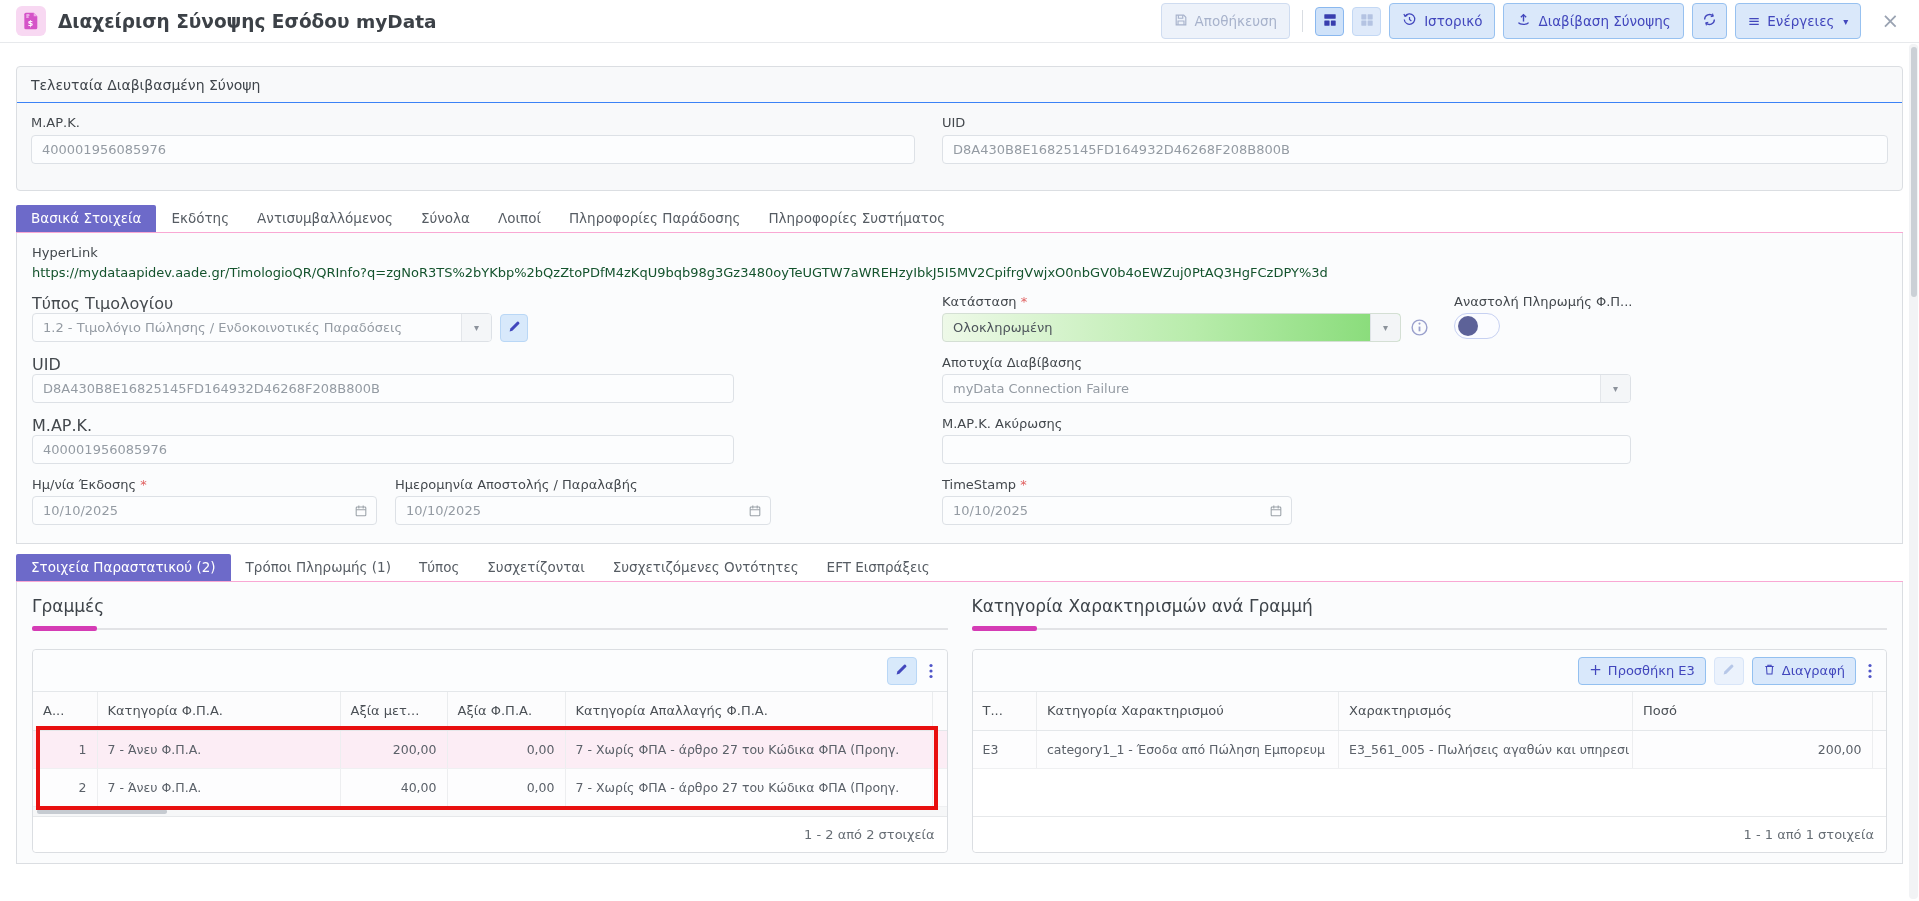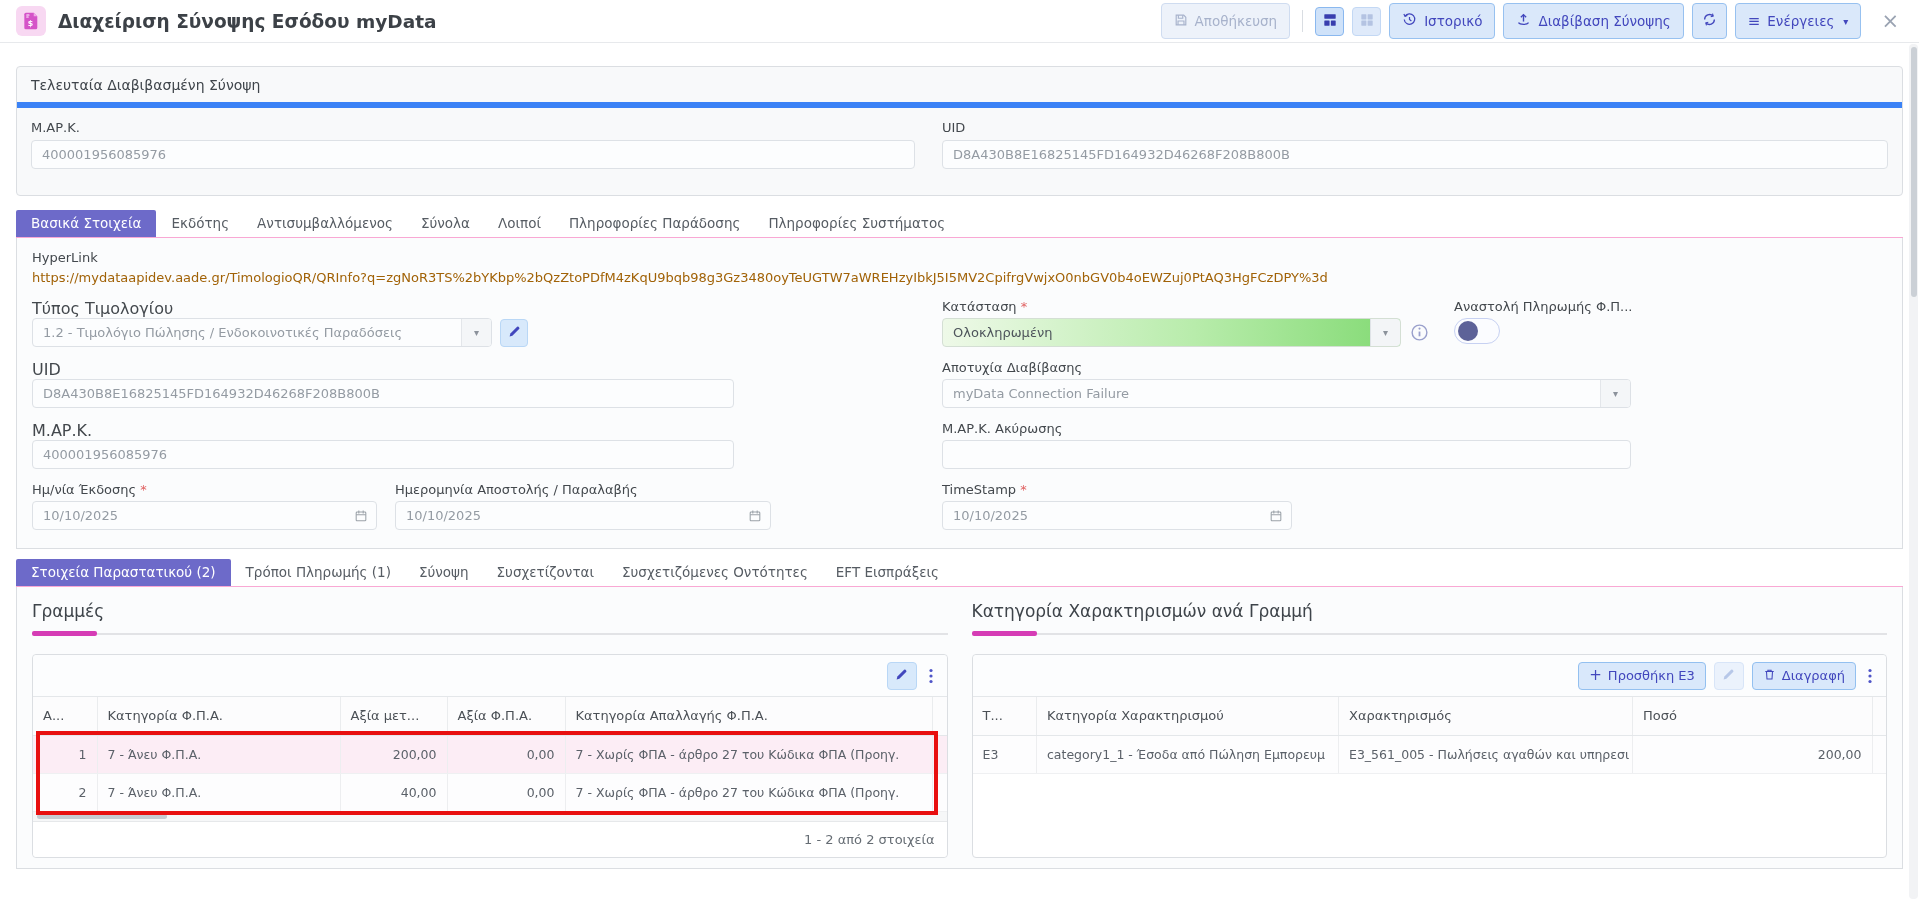--- a/index.html
+++ b/index.html
@@ -23,39 +23,39 @@
   .sq-active { background:#cfe2f9; border-color:#8ab8ef; color:#383eae; }
   .icon-only { padding:0 9px; }
   .ham { font-size:15px; line-height:1; }
   .caret { font-size:10px; color:#4247bd; margin-left:2px; }
   .close-x { border:none; background:transparent; color:#9aa3b2; font-size:21px; line-height:1; cursor:pointer; margin-left:8px; padding:0 4px; font-family:inherit; }
 
   
   .page { padding:0 16px; }
 
   .panel1 { margin-top:23px; border:1px solid #dbdee2; border-radius:4px; background:#f8f9fa; }
-  .p1-title { padding:10px 14px 9px; font-size:14px; color:#3f454b; border-bottom:6px solid #3b82f6; }
+  .p1-title { padding:10px 14px 9px; font-size:14px; color:#3f454b; border-bottom:1px solid #3b82f6; }
   .p1-body { display:flex; gap:27px; padding:12px 14px 26px; }
   .fld label { display:block; font-size:13px; color:#43484d; margin-bottom:5px; white-space:nowrap; }
   .w1 { width:884px; flex:none; }
   .grow { flex:1; }
   .control { height:29px; line-height:27px; border:1px solid #dde1e6; border-radius:4px; background:#fcfdfe;
              color:#949ba3; font-size:13px; padding:0 10px; width:100%; overflow:hidden; white-space:nowrap; }
 
   
   .tabs { margin-top:14px; border-bottom:1px solid #f9a8d4; display:flex; align-items:flex-end; }
   .tabs2 { margin-top:10px; }
   .tab { padding:5px 13px 6px; font-size:13.5px; color:#565c63; cursor:pointer; white-space:nowrap; margin-right:2px; }
   .tab.active { background:#6d6ac9; color:#fff; border-radius:2px 2px 0 0; padding:5px 15px 6px; }
 
   .tabpanel { border:1px solid #dbdee2; border-top:none; background:#fbfcfd; }
   .tp1 { padding:12px 15px 10px; }
 
   .hl-label { font-size:13px; margin-bottom:5px; }
-  .hl-url { display:block; font-size:13px; color:#a16207; text-decoration:none; margin-bottom:14px; white-space:nowrap; }
+  .hl-url { display:block; font-size:13px; color:#14532d; text-decoration:none; margin-bottom:14px; white-space:nowrap; }
 
   .frow { display:flex; margin-bottom:13px; }
   .frow:last-child { margin-bottom:8px; }
   .col-left { width:895px; flex:none; margin-right:15px; }
   .col-right { flex:1; display:flex; }
   .fgroup label { display:block; font-size:13px; margin-bottom:4px; white-space:nowrap; }
   .req { color:#e06262; }
   .inline { display:flex; align-items:center; }
 
   .combo { display:flex; height:29px; border:1px solid #dde1e6; border-radius:4px; background:#fcfdfe; overflow:hidden; }
@@ -339,21 +339,21 @@
               </span>
             </div>
           </div>
         </div>
       </div>
     </section>
 
     <nav class="tabs tabs2">
       <div class="tab active">Στοιχεία Παραστατικού (2)</div>
       <div class="tab">Τρόποι Πληρωμής (1)</div>
-      <div class="tab">Σύνοψη</div>
+      <div class="tab">Τύπος</div>
       <div class="tab">Συσχετίζονται</div>
       <div class="tab">Συσχετιζόμενες Οντότητες</div>
       <div class="tab">EFT Εισπράξεις</div>
     </nav>
 
     <section class="tabpanel tp2">
 
       <div class="half">
         <h2 class="sec-title">Γραμμές</h2>
         <div class="rule">
@@ -488,20 +488,21 @@
               <tr>
                 <td>Ε3</td>
                 <td class="cell-link">category1_1 - Έσοδα από Πώληση Εμπορευμ</td>
                 <td class="cell-link">Ε3_561_005 - Πωλήσεις αγαθών και υπηρεσι</td>
                 <td class="num">200,00</td>
                 <td></td>
               </tr>
             </tbody>
           </table>
 
+          <div class="card-footer">1 - 1 από 1 στοιχεία</div>
         </div>
       </div>
 
     </section>
   </main>
 
   <div class="vscroll">
     <div class="vthumb"></div>
   </div>
 </div>

